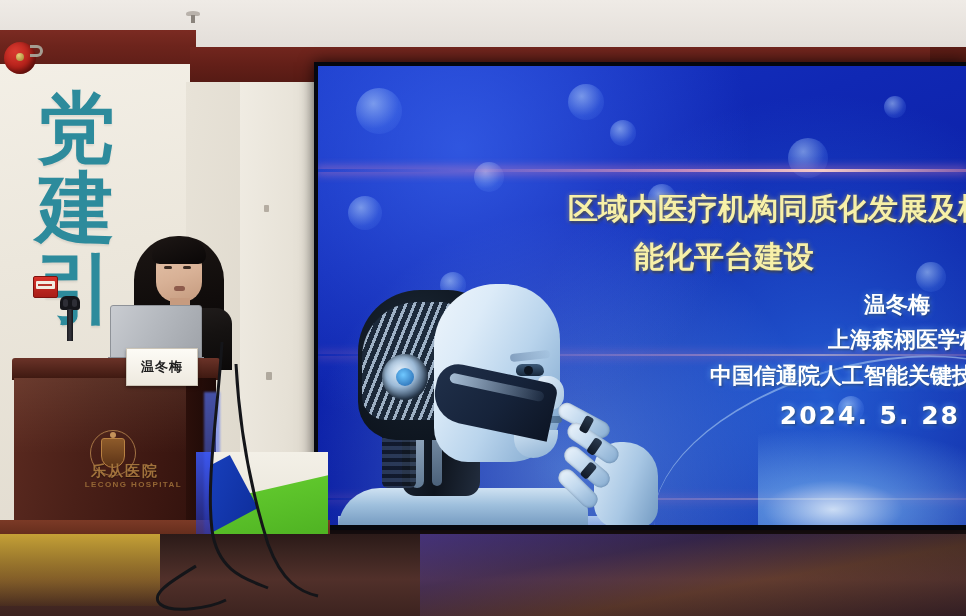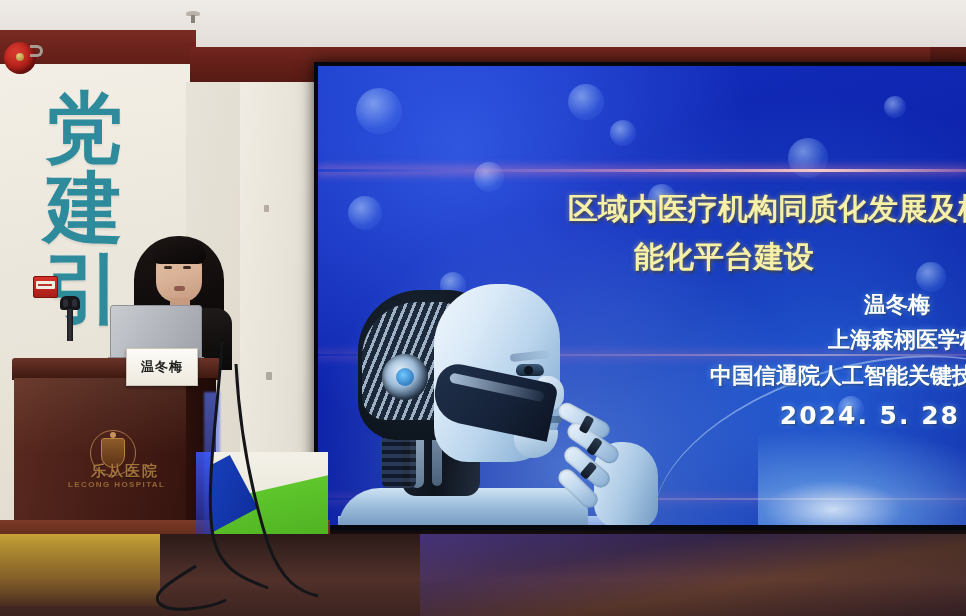--- a/index.html
+++ b/index.html
@@ -61,21 +61,21 @@
   .wall-nail {
     position:absolute; left:264px; top:205px; width:5px; height:7px;
     background:#a79f93; border-radius:1px; opacity:.8;
   }
   .wall-nail2 {
     position:absolute; left:266px; top:372px; width:6px; height:8px;
     background:#9c958a; border-radius:1px; opacity:.75;
   }
 
   .banner-text {
-    position:absolute; left:14px; top:88px; width:140px;
+    position:absolute; left:6px; top:88px; width:140px;
     font-family:"DejaVu Sans", sans-serif;
     font-weight:bold;
     font-size:78px;
     line-height:80px;
     color:#2d8b9c;
     letter-spacing:0px;
     text-align:center;
     text-shadow:0 2px 2px rgba(0,0,0,.08);
   }
 
@@ -382,21 +382,21 @@
   .podium-cn {
     position:absolute; left:70px; top:462px; width:110px;
     text-align:center;
     font-family:"DejaVu Sans", sans-serif;
     font-size:15px; font-weight:bold; letter-spacing:2px;
     color:#a9793f; opacity:.92;
     text-shadow:0 1px 1px rgba(0,0,0,.5);
   }
   .podium-en {
     position:absolute; left:68px; top:480px; width:114px;
-    text-align:left;
+    text-align:right;
     font-family:"Liberation Sans", sans-serif;
     font-size:8px; font-weight:bold; letter-spacing:1.4px;
     color:#9d6e38; opacity:.9;
   }
   .nameplate {
     position:absolute; left:126px; top:348px; width:72px; height:38px;
     background:linear-gradient(180deg,#fdfbf6,#eee9df);
     border:1px solid #cdc6b8;
     box-shadow:0 2px 3px rgba(0,0,0,.35);
     display:flex; align-items:center; justify-content:center;

